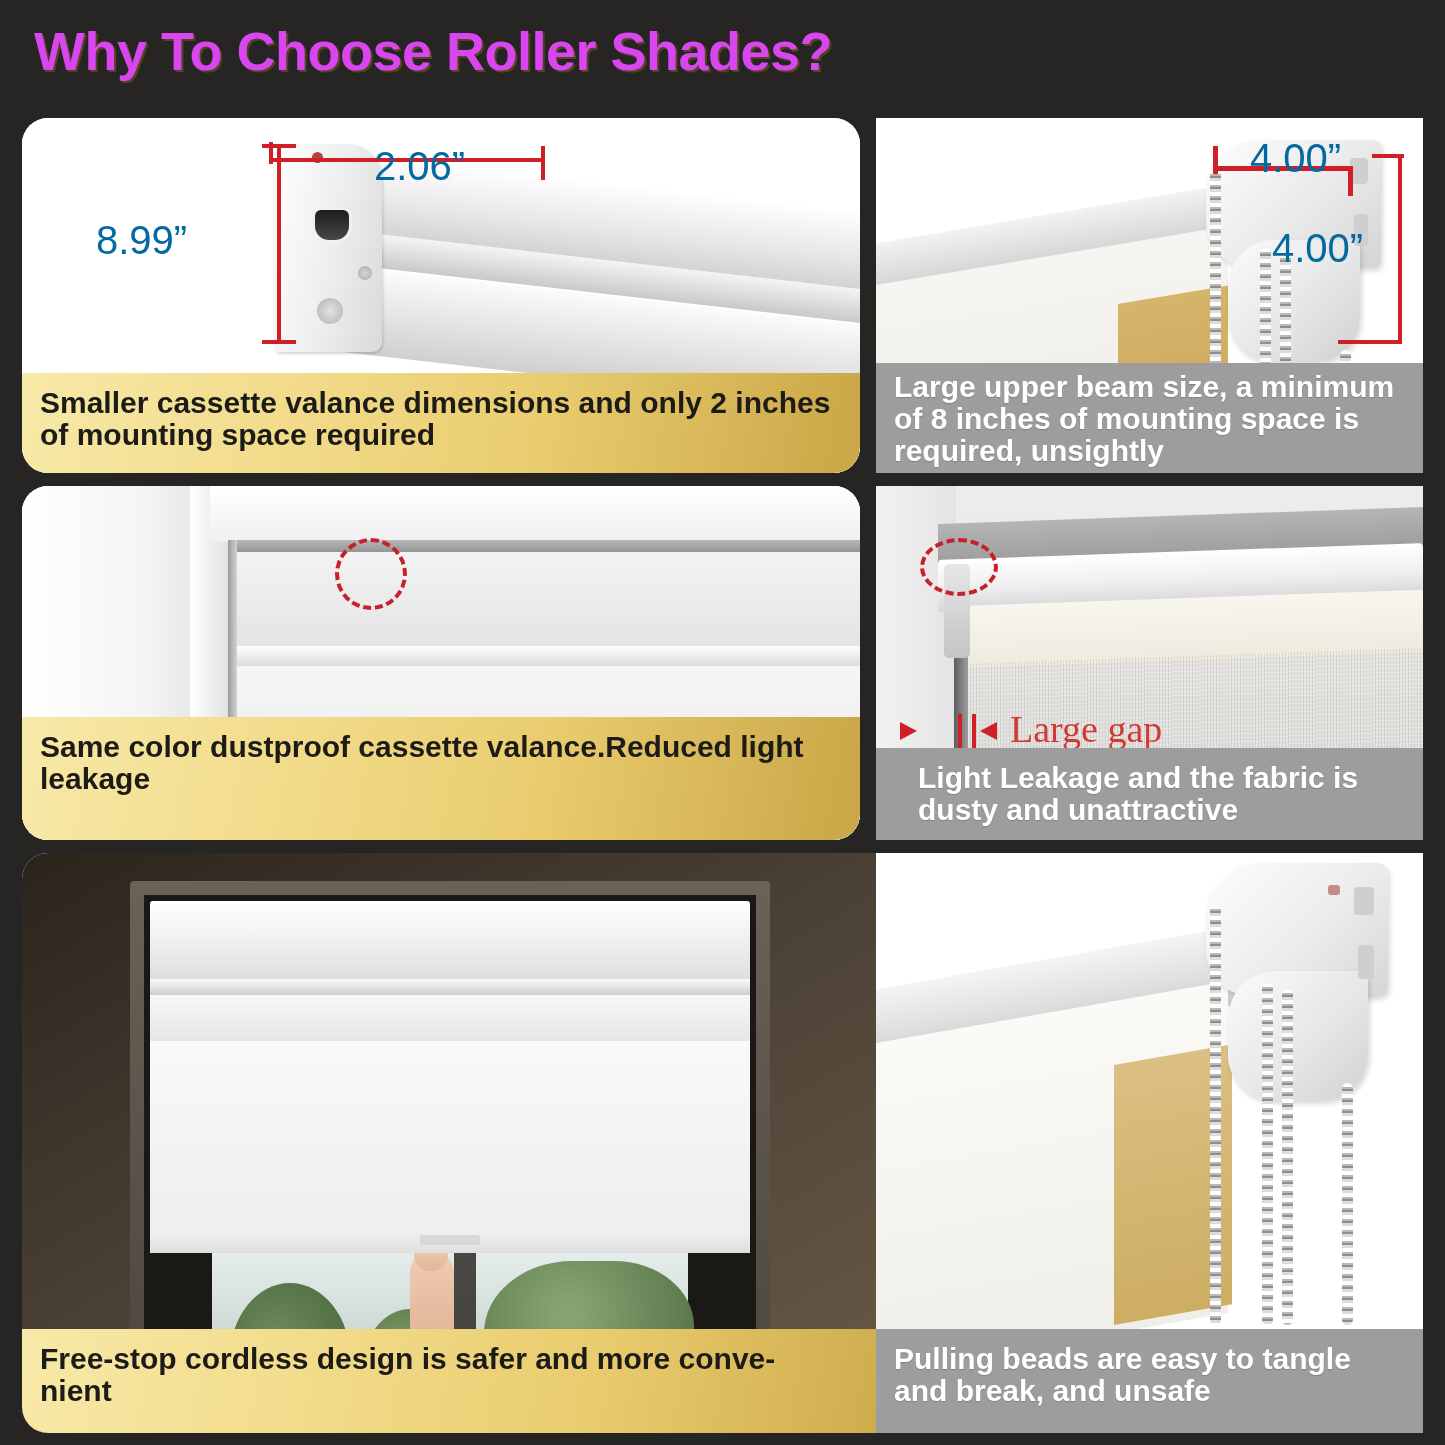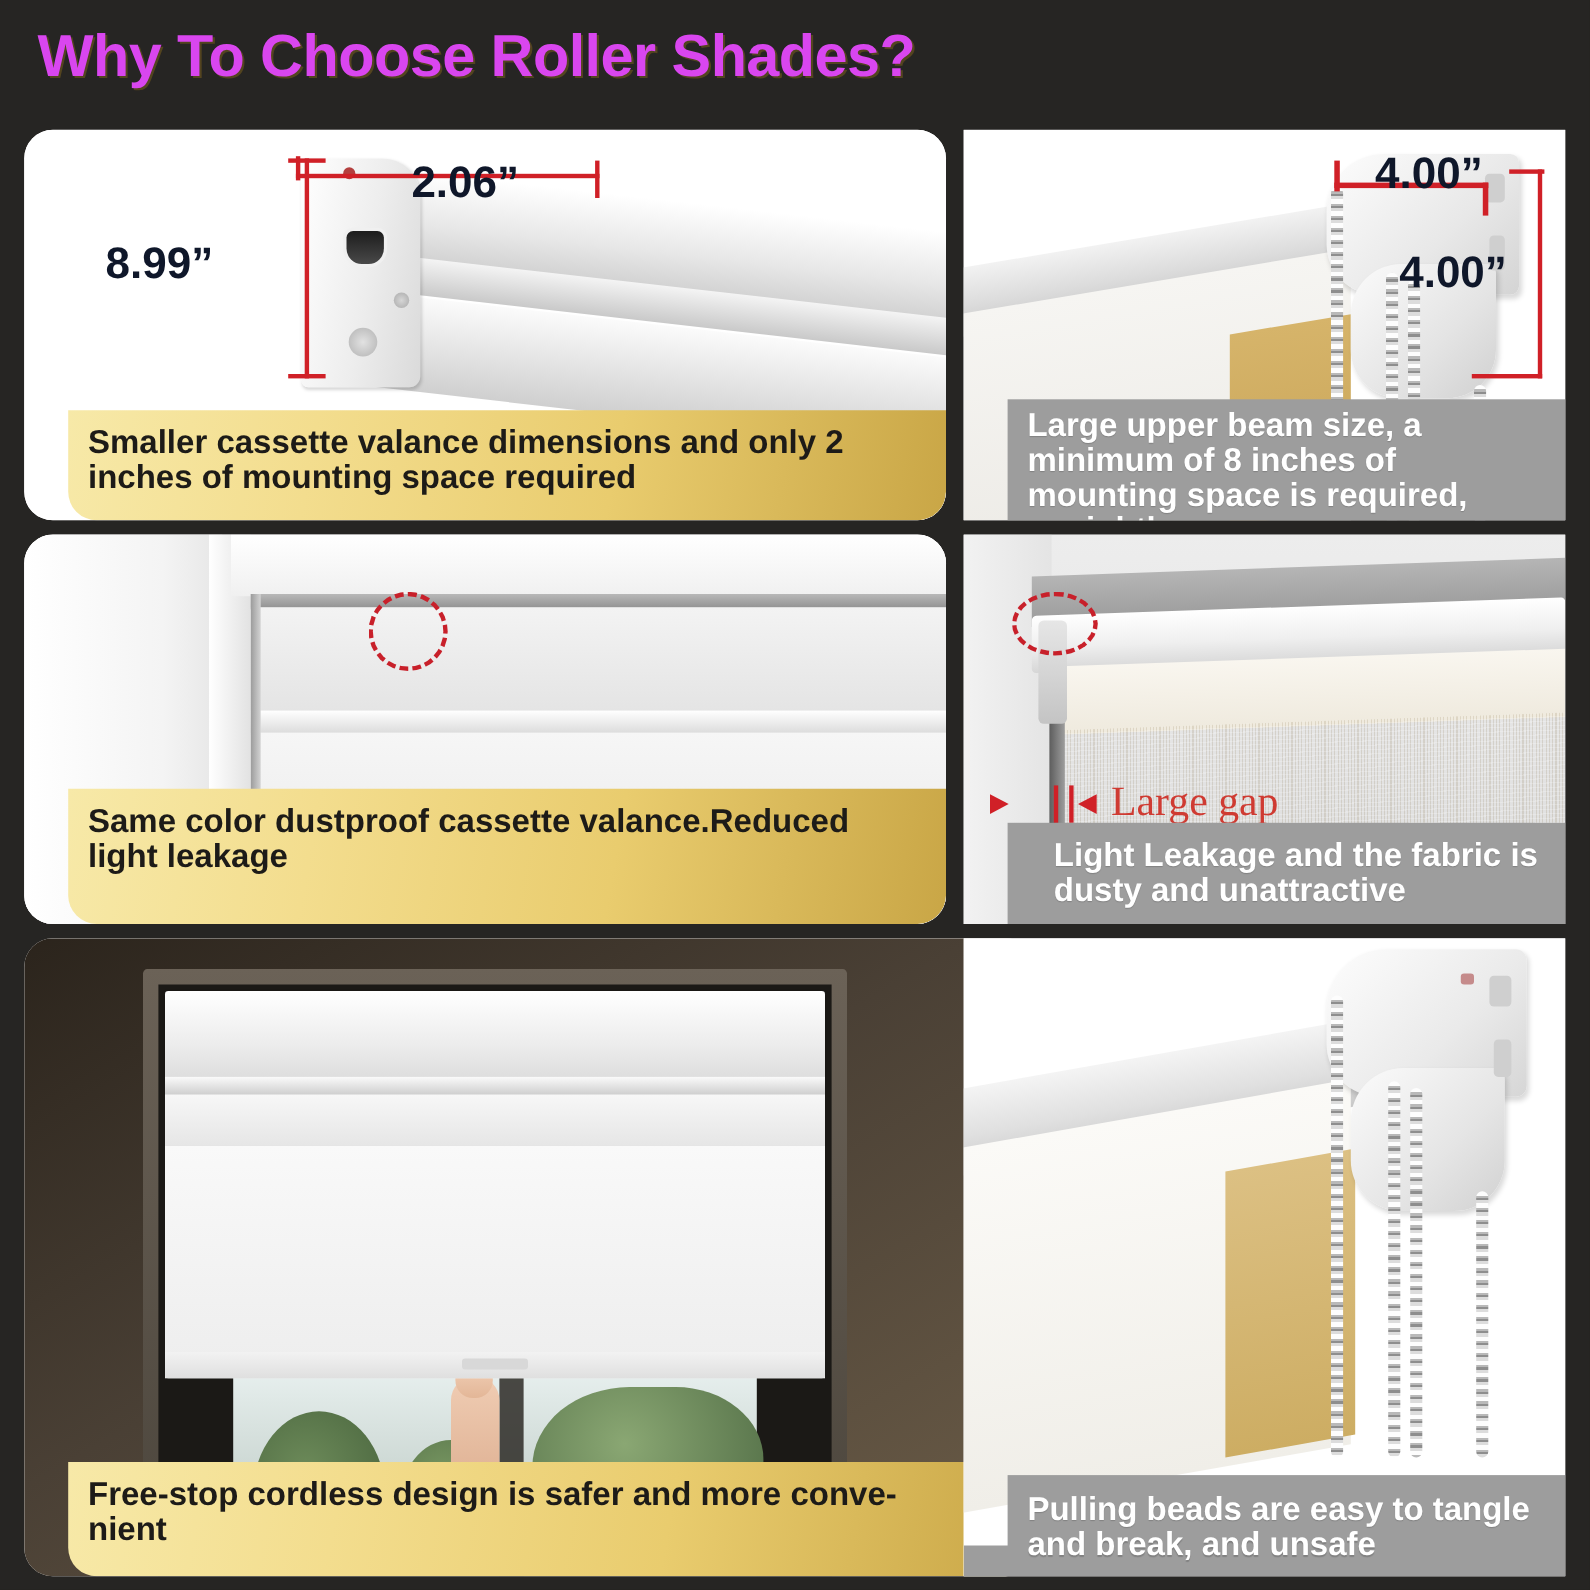--- a/index.html
+++ b/index.html
@@ -27,36 +27,36 @@
   .panel.left { border-radius:26px; }
   .panel.right{ border-radius:0; }
 
   .photo{ position:absolute; inset:0; overflow:hidden; }
 
   
   .cap{
     position:absolute; left:0; right:0; bottom:0;
     display:flex; align-items:flex-start;
     padding:14px 18px 10px 18px;
-    font-weight:bold; line-height:1.06;margin-left:40px;
+    font-weight:bold; line-height:1.06;
   }
   .cap.gold{
     background:linear-gradient(100deg,#f7e9a8 0%,#f3dd8e 28%,#e9cc6e 62%,#c9a646 100%);
     color:#1d1b18; font-size:30px;
     border-bottom-left-radius:26px; border-bottom-right-radius:26px;
   }
   .cap.gray{
     background:#9d9d9d; color:#ffffff; font-size:30px;
     text-shadow:0 1px 1px rgba(0,0,0,.18);
   }
   .cap .txt{ display:block; white-space:pre-line; }
 
   
   .dimtxt{
-    position:absolute; color:#0f172a; font-weight:bold;
+    position:absolute; color:#0369a1; font-weight:normal;
     font-family:"Liberation Sans", sans-serif; white-space:nowrap;
   }
   .rline{ position:absolute; background:#D02027; }
   .gaptxt{ position:absolute; color:#CF3B32; white-space:nowrap;font-family:Liberation Serif, serif; }
   .dashcircle{
     position:absolute; border:4px dashed #C8202A; border-radius:50%;
   }
   .arrowL,.arrowR{ position:absolute; width:0; height:0; }
   .arrowR{ border-top:9px solid transparent; border-bottom:9px solid transparent; border-left:17px solid #D02027; }
   .arrowL{ border-top:9px solid transparent; border-bottom:9px solid transparent; border-right:17px solid #D02027; }
@@ -332,19 +332,19 @@
         <div style="position:absolute;left:452px;top:32px;width:12px;height:10px;border-radius:3px;
                     background:#c58b8b;"></div>
 
         <div class="bead" style="left:334px;top:52px;height:420px;"></div>
         <div class="bead" style="left:386px;top:130px;height:342px;"></div>
         <div class="bead" style="left:406px;top:136px;height:336px;"></div>
         <div class="bead" style="left:466px;top:230px;height:242px;"></div>
 
         <div style="position:absolute;left:0;bottom:0;width:547px;height:28px;background:#9d9d9d;"></div>
       </div>
-      <div class="cap gray" style="height:92px;align-items:center;">
+      <div class="cap gray" style="height:104px;">
         <span class="txt">Pulling beads are easy to tangle and break, and unsafe</span>
       </div>
     </div>
 
   </div>
 </div>
 
 </body></html>

